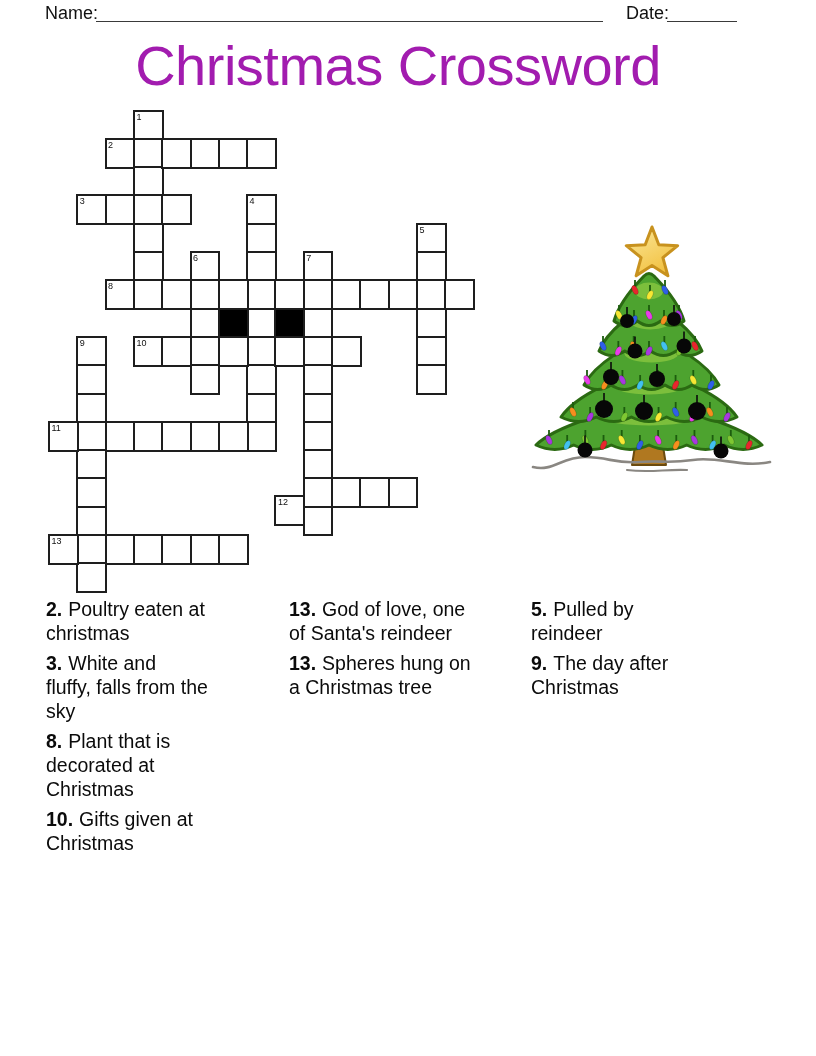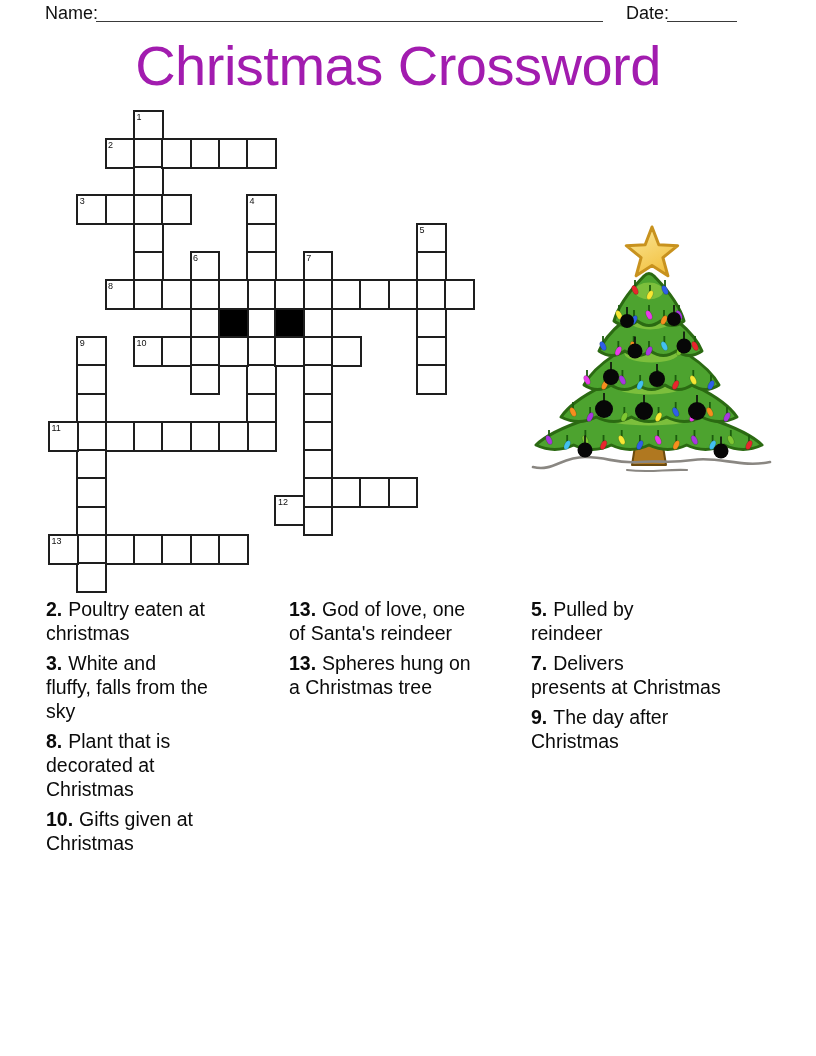--- a/index.html
+++ b/index.html
@@ -312,19 +312,17 @@
   <div class="col c2">
     <p class="clue"><b class="cnum">13.</b><span class="ctext">God of love, one
 of Santa's reindeer</span></p>
     <p class="clue"><b class="cnum">13.</b><span class="ctext">Spheres hung on
 a Christmas tree</span></p>
   </div>
 
   <div class="col c3">
     <p class="clue"><b class="cnum">5.</b><span class="ctext">Pulled by
 reindeer</span></p>
-    <p class="clue"><b class="cnum">7.</b><span class="ctext">Delivers
-presents at Christmas</span></p>
     <p class="clue"><b class="cnum">9.</b><span class="ctext">The day after
 Christmas</span></p>
   </div>
 
 </div>
 
 </body></html>

